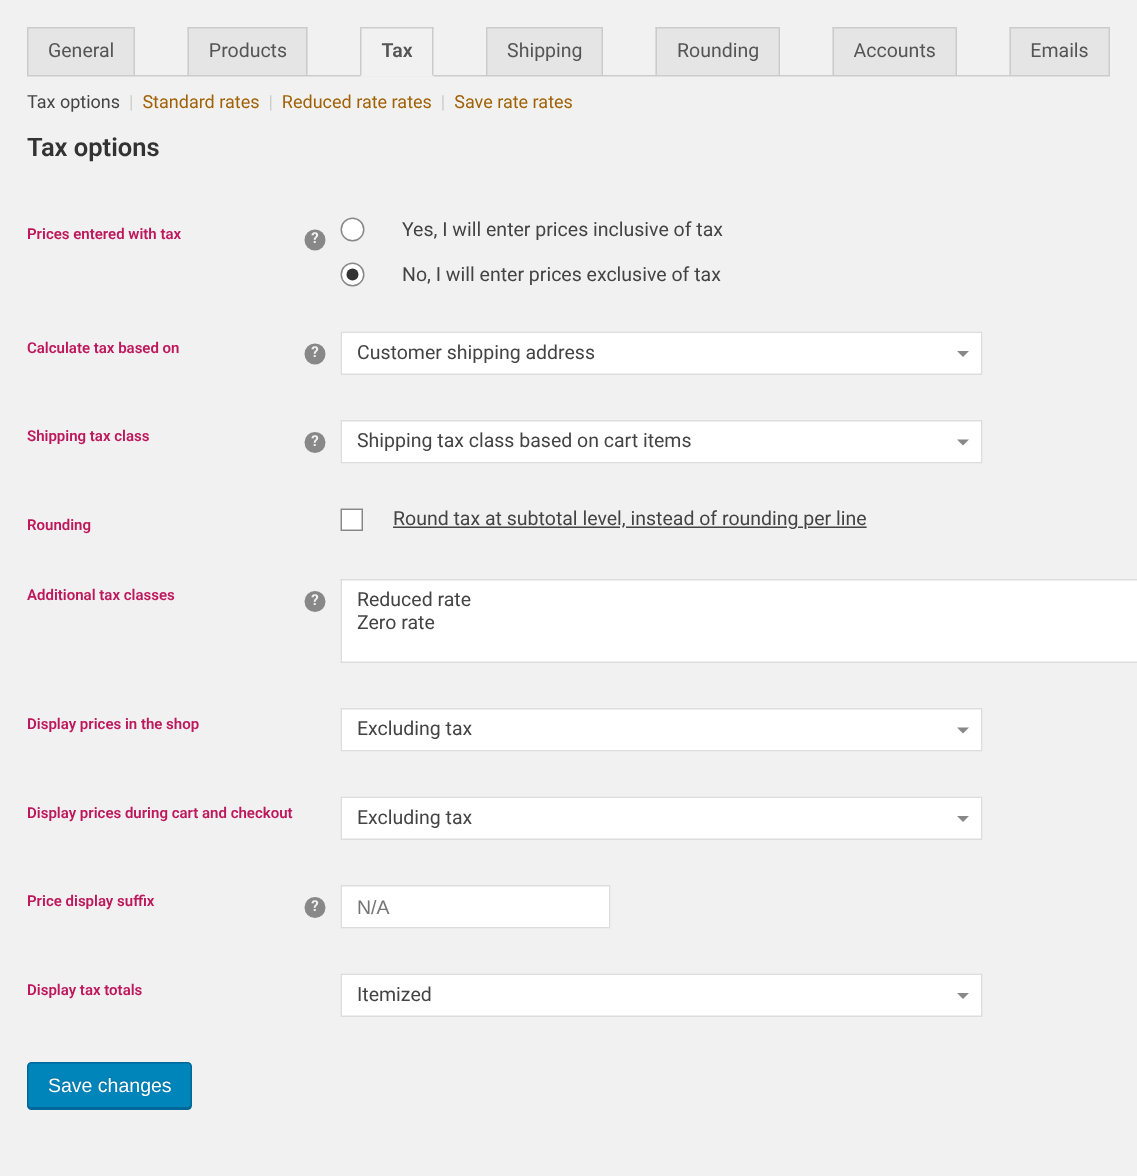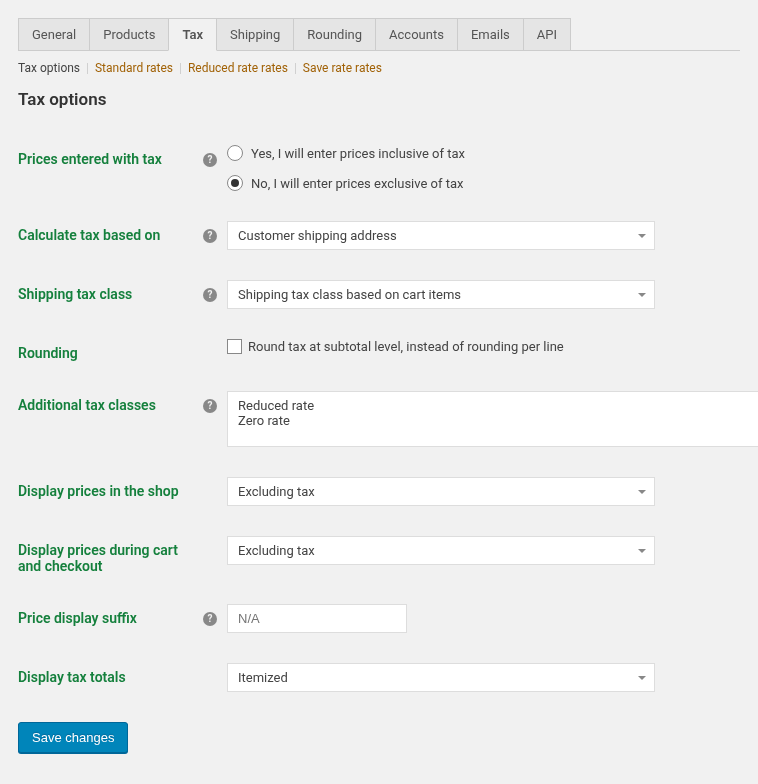--- a/index.html
+++ b/index.html
@@ -7,20 +7,21 @@
   font-family: -apple-system, BlinkMacSystemFont, "Segoe UI", Roboto, "Helvetica Neue", sans-serif;
   font-size: 13px;
   color: #444;
   background: #f1f1f1;
   width: 758px;
   padding: 18px;
 }
 .tabs {
   display: flex;
   border-bottom: 1px solid #ccc;
+  gap: 36px;
 }
 .tab {
   padding: 8px 13px;
   background: #e5e5e5;
   border: 1px solid #ccc;
   border-bottom: none;
   margin-right: 0;
   margin-left: -1px;
   color: #555;
   cursor: pointer;
@@ -56,22 +57,22 @@
 }
 .form-row {
   display: flex;
   align-items: flex-start;
   margin-bottom: 30px;
 }
 .form-label {
   width: 185px;
   flex-shrink: 0;
   padding-top: 6px;
-  font-size: 14px;
-  color: #15803d;
+  font-size: 10px;
+  color: #be185d;
   font-weight: 600;
 }
 .help-col {
   width: 24px;
   flex-shrink: 0;
   padding-top: 6px;
 }
 .help-icon {
   display: inline-block;
   width: 14px;
@@ -84,21 +85,21 @@
   line-height: 14px;
   font-weight: bold;
 }
 .form-field {
   flex: 1;
 }
 .radio-row {
   display: flex;
   align-items: center;
   margin-bottom: 14px;
-  gap: 8px;
+  gap: 25px;
 }
 .radio-row:last-child { margin-bottom: 0; }
 .radio {
   width: 16px;
   height: 16px;
   border: 1px solid #888;
   border-radius: 50%;
   background: #fff;
   display: inline-flex;
   align-items: center;
@@ -119,21 +120,22 @@
   border: 1px solid #888;
   background: #fff;
   display: inline-block;
   cursor: pointer;
   flex-shrink: 0;
   vertical-align: middle;
 }
 .checkbox-row {
   display: flex;
   align-items: flex-start;
-  gap: 6px;
+  gap: 20px;
+  text-decoration: underline;
 }
 .select {
   width: 428px;
   background: #fff;
   border: 1px solid #ddd;
   padding: 6px 24px 6px 10px;
   font-size: 13px;
   color: #444;
   position: relative;
   cursor: pointer;

